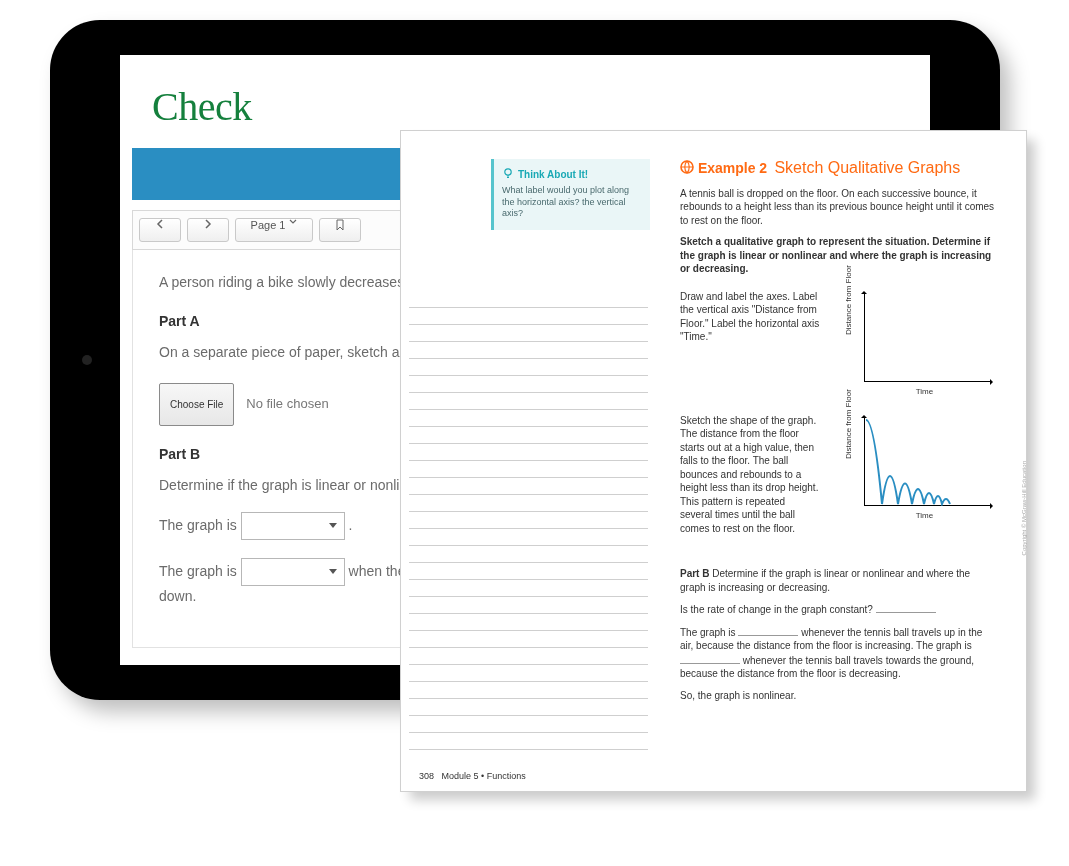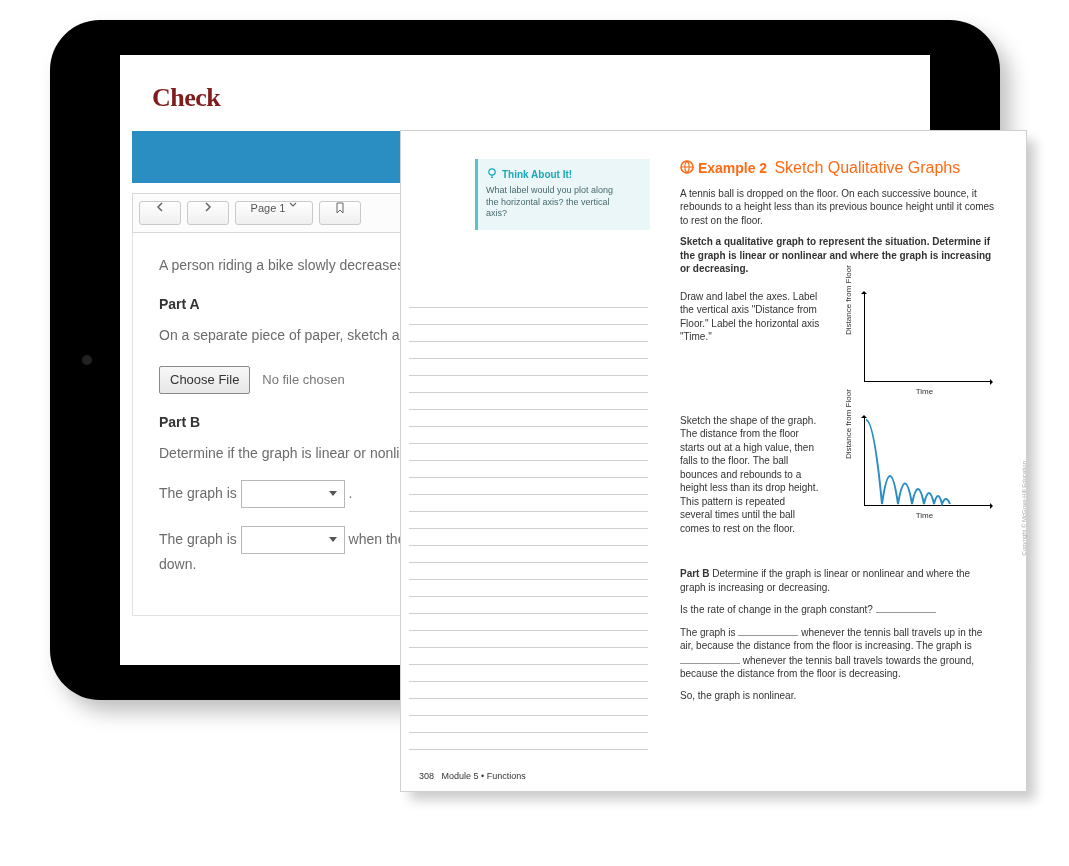--- a/index.html
+++ b/index.html
@@ -2,37 +2,37 @@
 <html><head>
 <meta charset="utf-8">
 <style>
   html,body{margin:0;padding:0;background:transparent;font-family:Arial,Helvetica,sans-serif;}
   .stage{position:relative;width:1069px;height:866px;}
   
   .tablet{position:absolute;left:50px;top:20px;width:950px;height:680px;background:#000;border-radius:50px;box-shadow:10px 12px 20px rgba(0,0,0,.25);}
   .tablet::before{content:"";position:absolute;left:32px;top:50%;width:10px;height:10px;margin-top:-5px;border-radius:50%;background:#222;}
   .tablet::after{content:"";position:absolute;right:15px;top:50%;width:42px;height:42px;margin-top:-21px;border-radius:50%;border:1px solid #333;background:#0a0a0a;}
   .screen{position:absolute;left:70px;top:35px;right:70px;bottom:35px;background:#fff;overflow:hidden;}
-  .check-title{font-family:Georgia,'Times New Roman',serif;font-weight:700;font-size:26px;color:#7f1d1d;margin:28px 0 0 32px;letter-spacing:-.5px;}
+  .check-title{font-family:Georgia,'Times New Roman',serif;font-weight:400;font-size:40px;color:#15803d;margin:28px 0 0 32px;letter-spacing:-.5px;}
   .blue-bar{height:52px;background:#2a8ec2;margin:18px 12px 10px 12px;}
   .question-wrap{margin:0 12px;}
   .toolbar{display:flex;align-items:center;border:1px solid #d8d8d8;background:#fcfcfc;height:30px;padding:4px 6px;gap:6px;}
   .tbtn{border:1px solid #c9c9c9;background:linear-gradient(#fff,#efefef);color:#555;font-size:11px;height:22px;min-width:24px;display:inline-flex;justify-content:center;padding:0 8px;border-radius:3px;cursor:pointer;}
   .tbtn svg{display:block;}
   .qbody{border:1px solid #e2e2e2;border-top:none;background:#fff;padding:22px 26px 40px 26px;color:#6b6b6b;font-size:14px;line-height:1.5;}
   .qbody .bold{font-weight:700;color:#333;margin:18px 0 10px;}
   .dropdown{display:inline-flex;align-items:center;border:1px solid #b7b7b7;height:26px;min-width:90px;background:#fff;padding:0 6px;color:#777;font-size:13px;vertical-align:middle;}
   .dropdown .caret{margin-left:auto;}
-  .file-btn{display:inline-block;border:1px solid #8a8a8a;background:linear-gradient(#f7f7f7,#e7e7e7);font-size:13px;padding:3px 10px;color:#333;border-radius:2px;}
+  .file-btn{display:inline-block;border:1px solid #8a8a8a;background:linear-gradient(#f7f7f7,#e7e7e7);font-size:10px;padding:13px 10px;color:#333;border-radius:2px;}
   .file-label{color:#777;font-size:13px;margin-left:8px;}
   
   .page-shadow{position:absolute;left:410px;top:140px;width:625px;height:660px;background:#000;opacity:.2;filter:blur(6px);}
   .page{position:absolute;left:400px;top:130px;width:625px;height:660px;background:#fff;border:1px solid #d0d0d0;display:flex;}
   .page-left{width:255px;border-right:none;position:relative;background:#fff;}
-  .think{position:absolute;right:6px;top:28px;width:140px;background:#eaf6f7;border-left:3px solid #56c4cd;padding:8px 24px 10px 8px;font-size:9px;color:#4a6a6e;line-height:1.3;}
+  .think{position:absolute;right:6px;top:28px;width:140px;background:#eaf6f7;border-left:3px solid #56c4cd;padding:8px 8px 10px 8px;font-size:9px;color:#4a6a6e;line-height:1.3;}
   .think .hdr{color:#1aa9b5;font-weight:700;font-size:10px;margin-bottom:3px;display:flex;align-items:center;gap:4px;}
   .lines{position:absolute;left:8px;right:8px;top:160px;bottom:40px;}
   .lines div{border-bottom:1px solid #cfcfcf;height:16px;}
   .footer{position:absolute;bottom:10px;left:18px;font-size:9px;color:#333;}
   .footer b{font-weight:400;}
   .page-right{flex:1;padding:26px 30px 20px 24px;font-size:10px;color:#333;line-height:1.35;position:relative;}
   .ex-title{color:#ff6a13;font-weight:800;font-size:14px;}
   .ex-sub{color:#ff6a13;font-weight:400;font-size:16px;}
   .bold2{font-weight:700;margin-top:10px;}
   .para{margin-top:8px;}

